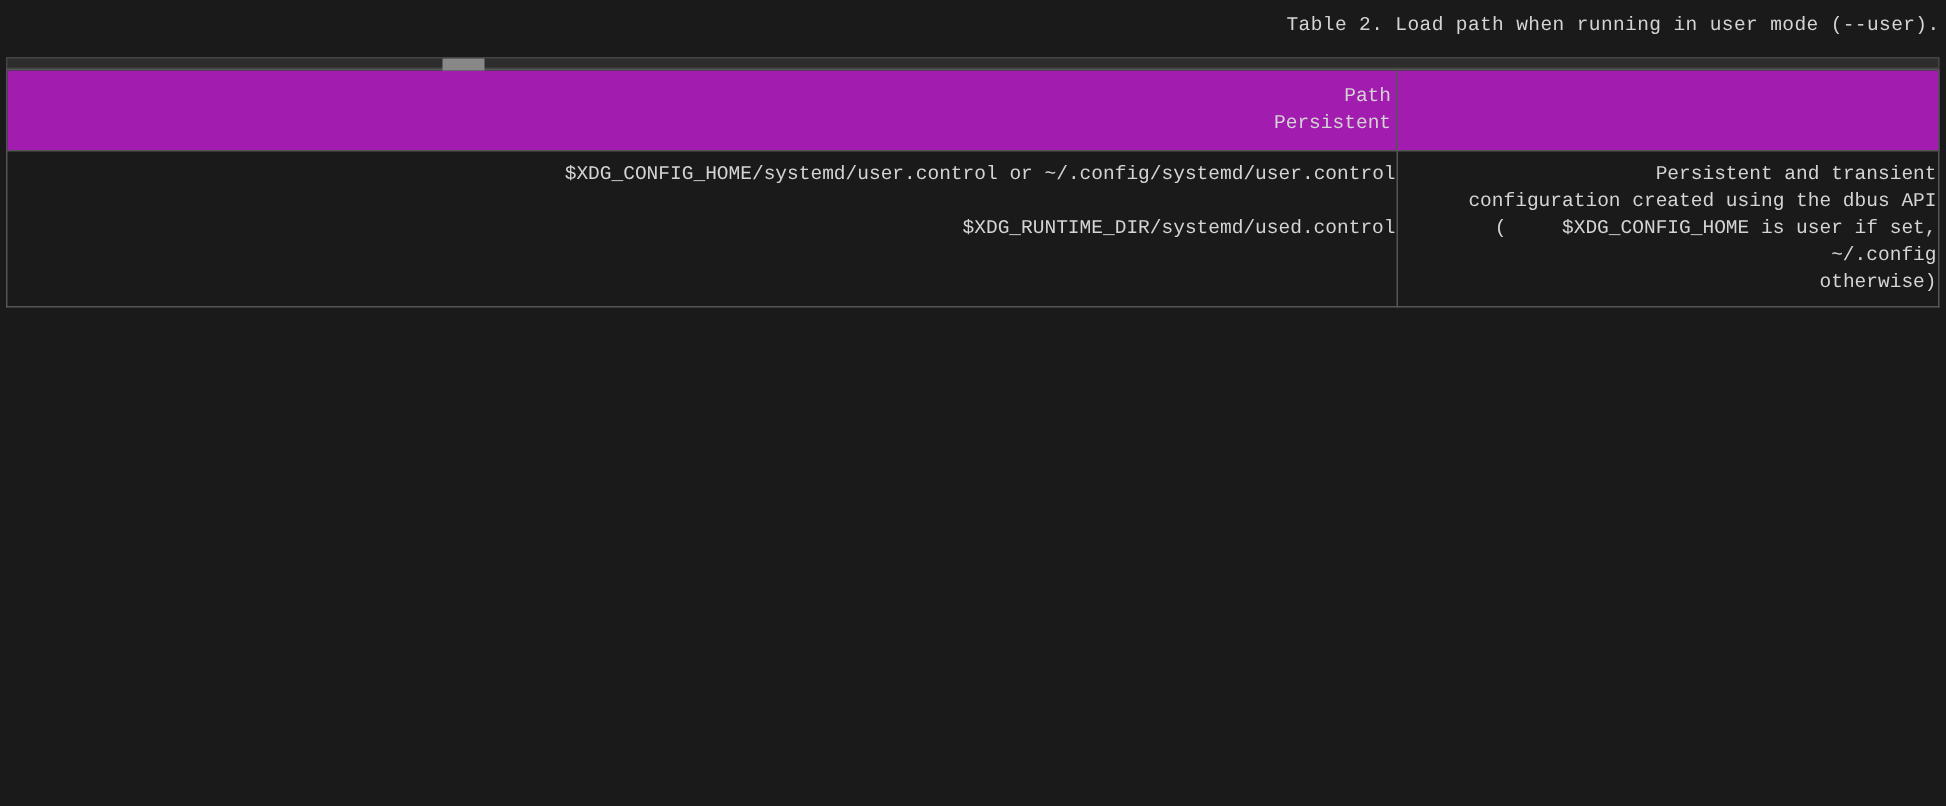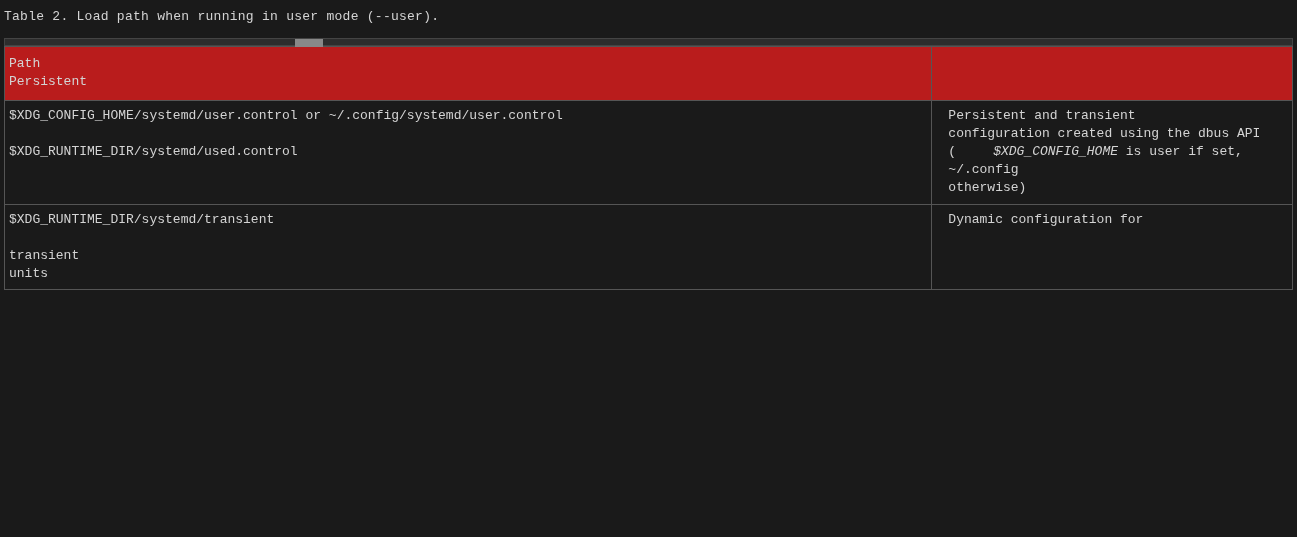--- a/index.html
+++ b/index.html
@@ -1,18 +1,19 @@
 <!DOCTYPE html>
 <html><head>
   <meta charset="utf-8">
   <style>
     * {
       margin: 0;
       padding: 0;
       box-sizing: border-box;
+      text-align: right;
     }
 
     body {
       background-color: #1a1a1a;
       color: #d4d4d4;
       font-family: 'Courier New', Courier, monospace;
       font-size: 13px;
       line-height: 1.4;
       width: 1297px;
       min-height: 537px;
@@ -57,49 +58,48 @@
     
     .man-table {
       width: 100%;
       border-collapse: collapse;
       border: 1px solid #555;
       margin-top: 0;
     }
 
     .man-table td {
       border: 1px solid #555;
-      padding: 6px 16px;
+      padding: 6px 1px;
       vertical-align: top;
       color: #d4d4d4;
     }
 
     .col-path {
       width: 72%;
     }
 
     .col-desc {
       width: 28%;
     }
 
     .header-row td {
       font-weight: normal;
-      background-color: #b91c1c;
+      background-color: #a21caf;
       padding: 8px 4px;
     }
 
     .header-cell-path {
       padding-left: 4px !important;
     }
 
     .cell-path {
       padding-left: 4px !important;
     }
 
     .italic-text {
-      font-style: italic;
       margin-left: 37px;
     }
   </style>
 </head>
 <body>
 
 <div class="page-container">
 
   <div class="table-title">Table 2.  Load path when running in user mode (--user).</div>
 
@@ -130,28 +130,17 @@
             <div>$XDG_RUNTIME_DIR/systemd/used.control</div>
             <br>
           </td>
           <td class="col-desc">
             <span>Persistent and transient</span><br>
             <span>configuration created using the dbus API (</span><span class="italic-text">$XDG_CONFIG_HOME</span><span> is user if set, ~/.config</span><br>
             <span>otherwise)</span>
           </td>
         </tr>
 
-        <tr>
-          <td class="col-path cell-path">
-            <div>$XDG_RUNTIME_DIR/systemd/transient</div>
-            <br>
-            <span>transient</span><br>
-            <span>units</span>
-          </td>
-          <td class="col-desc">
-            <span>Dynamic configuration for</span>
-          </td>
-        </tr>
       </tbody>
     </table>
 
   </div>
 </div>
 
 </body></html>

